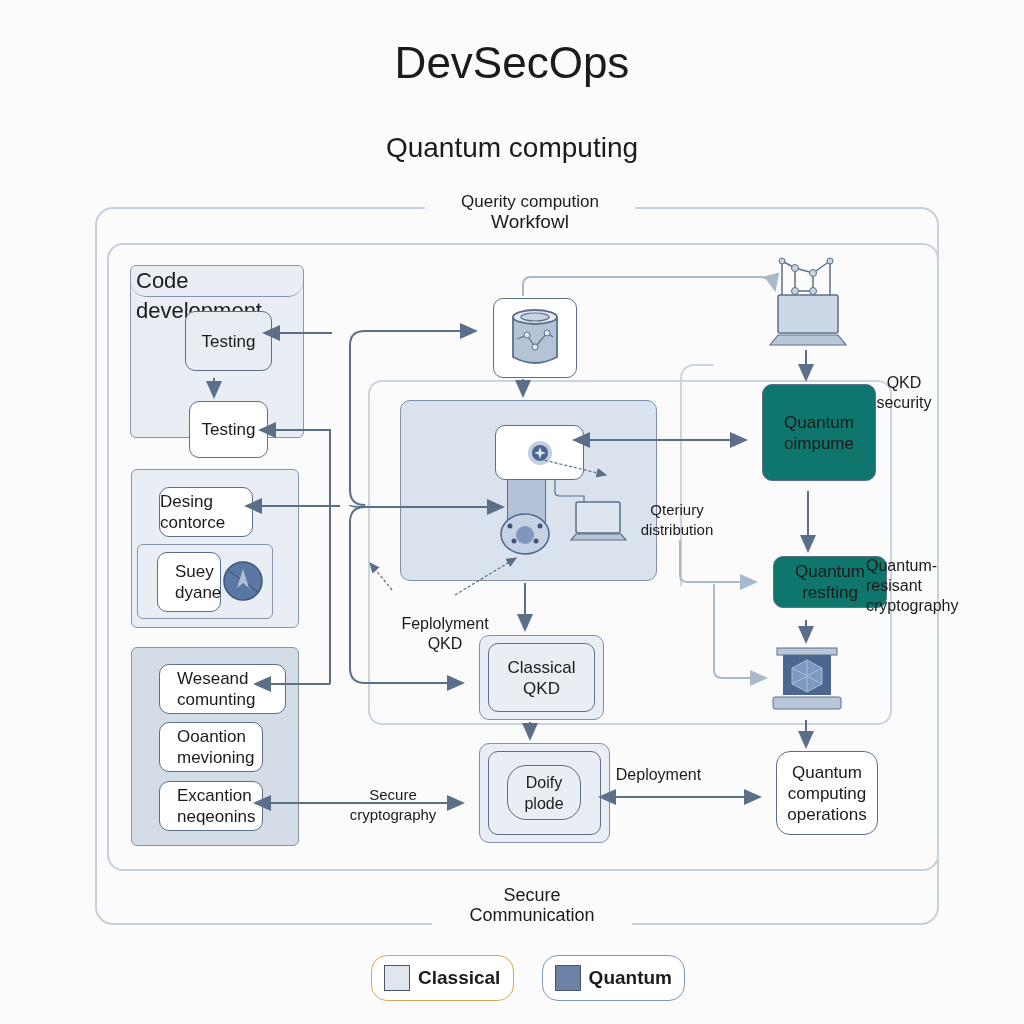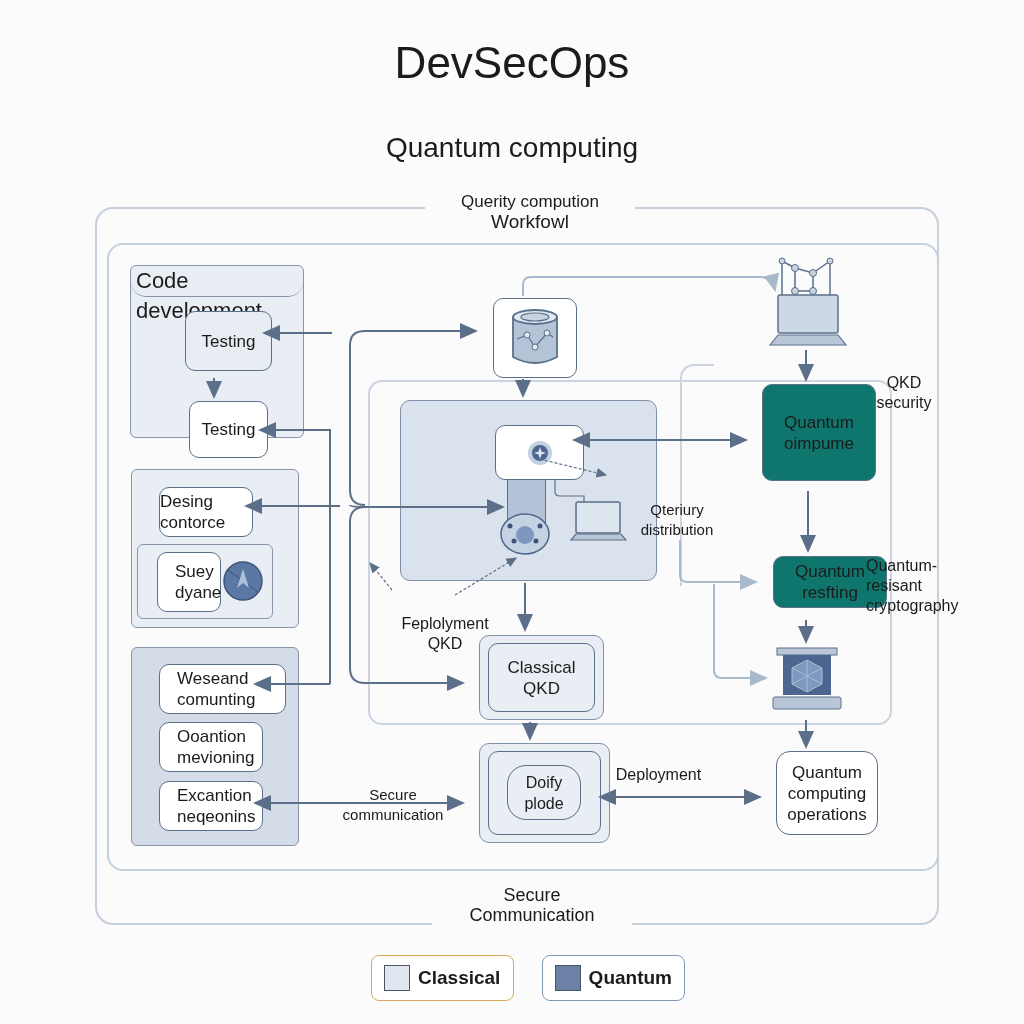--- a/index.html
+++ b/index.html
@@ -12,21 +12,21 @@
   .frame { position:absolute; border:2px solid #c6d0dc; border-radius:18px; }
   .frame-label { position:absolute; background:#fbfbfb; text-align:center; font-size:17px; line-height:20px; padding:0 10px; }
   .box { position:absolute; box-sizing:border-box; border:1.6px solid #5b6f89; border-radius:10px; background:#fff;
          display:flex; align-items:center; justify-content:center; text-align:center; font-size:17px; line-height:21px;margin-left:12px; }
   .box.shaded { background:#0f766e; }
   .box.left { justify-content:flex-start; text-align:left; padding-left:17px; }
   .panel { position:absolute; box-sizing:border-box; border:1.6px solid #8796aa; border-radius:6px; background:#e9eef4; }
   .panel.dark { background:#d3dce7; }
   .lbl { position:absolute; font-size:16px; line-height:20px; text-align:center; }
   svg.overlay { position:absolute; left:0; top:0; pointer-events:none; }
-  .legend { position:absolute; box-sizing:border-box; border-radius:8px; display:flex; align-items:center; gap:8px; padding:0 12px; font-size:19px; font-weight:bold; background:#fff; }
+  .legend { position:absolute; box-sizing:border-box; border-radius:16px; display:flex; align-items:center; gap:8px; padding:0 12px; font-size:19px; font-weight:bold; background:#fff; }
   .swatch { width:26px; height:26px; box-sizing:border-box; border:1.5px solid #4a5567; }
 </style>
 </head>
 <body>
 
 <div id="main-title" class="title">DevSecOps</div>
 <div id="sub-title" class="title">Quantum computing</div>
 
 <div class="frame" style="left:95px; top:207px; width:840px; height:714px;"></div>
 <div class="frame" style="left:107px; top:243px; width:828px; height:624px; border-radius:16px;"></div>
@@ -106,21 +106,21 @@
 <div class="lbl" style="left:632px; top:500px; width:90px; font-size:15px;">Qteriury distribution</div>
 <div class="lbl" style="left:390px; top:594px; width:110px;margin-top:20px;">Feplolyment QKD</div>
 
 <div class="box" style="left:467px; top:635px; width:125px; height:85px; background:#e9eef4; border-color:#7f90a7;"></div>
 <div class="box" style="left:476px; top:643px; width:107px; height:69px; background:#e9eef4; border-color:#5b6f89;">Classical QKD</div>
 
 <div class="box" style="left:467px; top:743px; width:131px; height:100px; background:#e9eef4; border-color:#7f90a7;"></div>
 <div class="box" style="left:476px; top:751px; width:113px; height:84px; background:#e9eef4; border-color:#5b6f89;"></div>
 <div class="box" style="left:495px; top:765px; width:75px; height:55px; background:#e9eef4; width:74px; padding:0 14px; font-size:16px;border-radius:19px;">Doify plode</div>
 
-<div class="lbl" style="left:338px; top:785px; width:110px; font-size:15px;">Secure communication</div>
+<div class="lbl" style="left:338px; top:785px; width:110px; font-size:15px;">Secure cryptography</div>
 <div class="lbl" style="left:606px; top:765px; width:105px;">Deployment</div>
 
 <div class="abs" style="left:768px; top:253px; width:80px; height:93px;">
   <svg width="80" height="93" viewBox="0 0 80 93">
     <polyline points="14,8 14,48" stroke="#5b6f89" stroke-width="1.5" fill="none"></polyline>
     <polyline points="62,8 62,48" stroke="#5b6f89" stroke-width="1.5" fill="none"></polyline>
     <polyline points="14,8 27,15 45,20 62,8" stroke="#5b6f89" stroke-width="1.5" fill="none"></polyline>
     <polyline points="27,15 27,38 45,38 45,20" stroke="#5b6f89" stroke-width="1.5" fill="none"></polyline>
     <circle cx="14" cy="8" r="3" fill="#c9d4e2" stroke="#5b6f89"></circle>
     <circle cx="62" cy="8" r="3" fill="#c9d4e2" stroke="#5b6f89"></circle>

